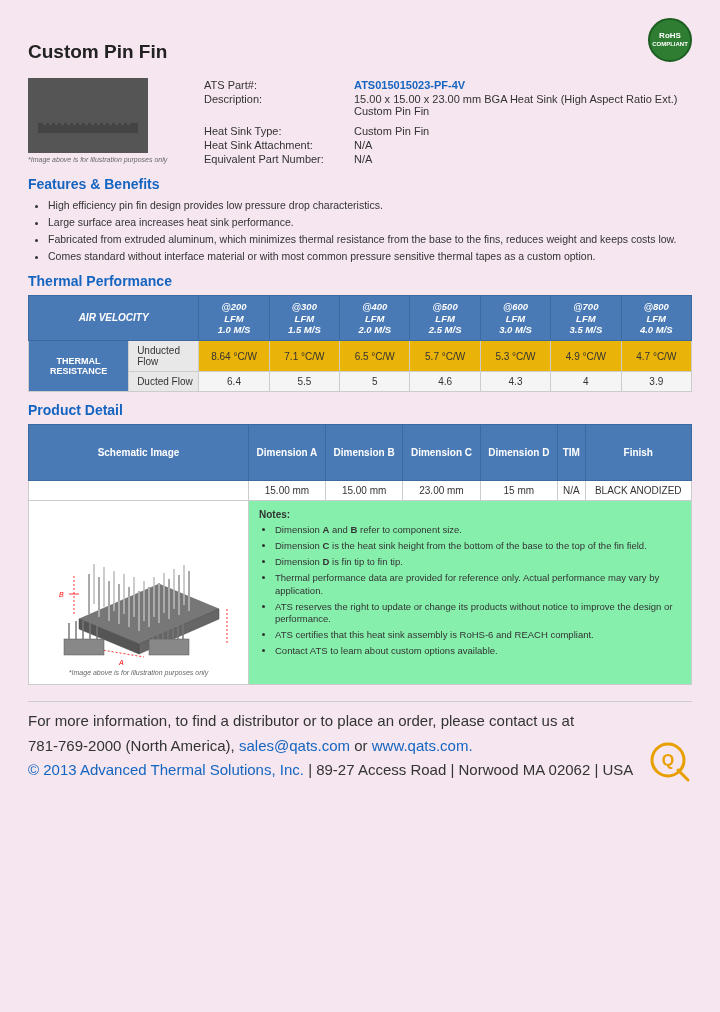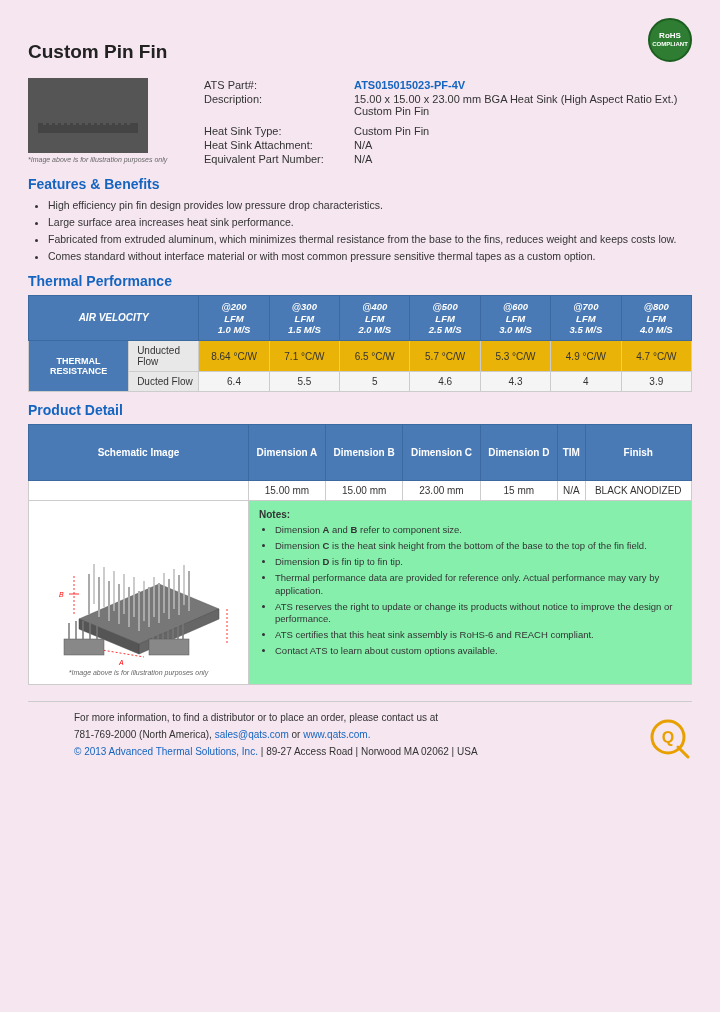--- a/index.html
+++ b/index.html
@@ -242,24 +242,23 @@
     
     .footer {
       margin-top: 16px;
       padding-top: 8px;
       border-top: 1px solid #ccc;
       display: flex;
       justify-content: space-between;
       align-items: flex-end;
     }
     .footer-left {
-      font-size: 10px;
+      font-size: 15px;
       color: #333;
       line-height: 1.5;
-      margin-left: 46px;
     }
     .footer-left .contact-line {
       margin-bottom: 2px;
     }
     .footer-left .copyright {
       color: #1565c0;
     }
     .footer-right {
       display: flex;
       align-items: center;

